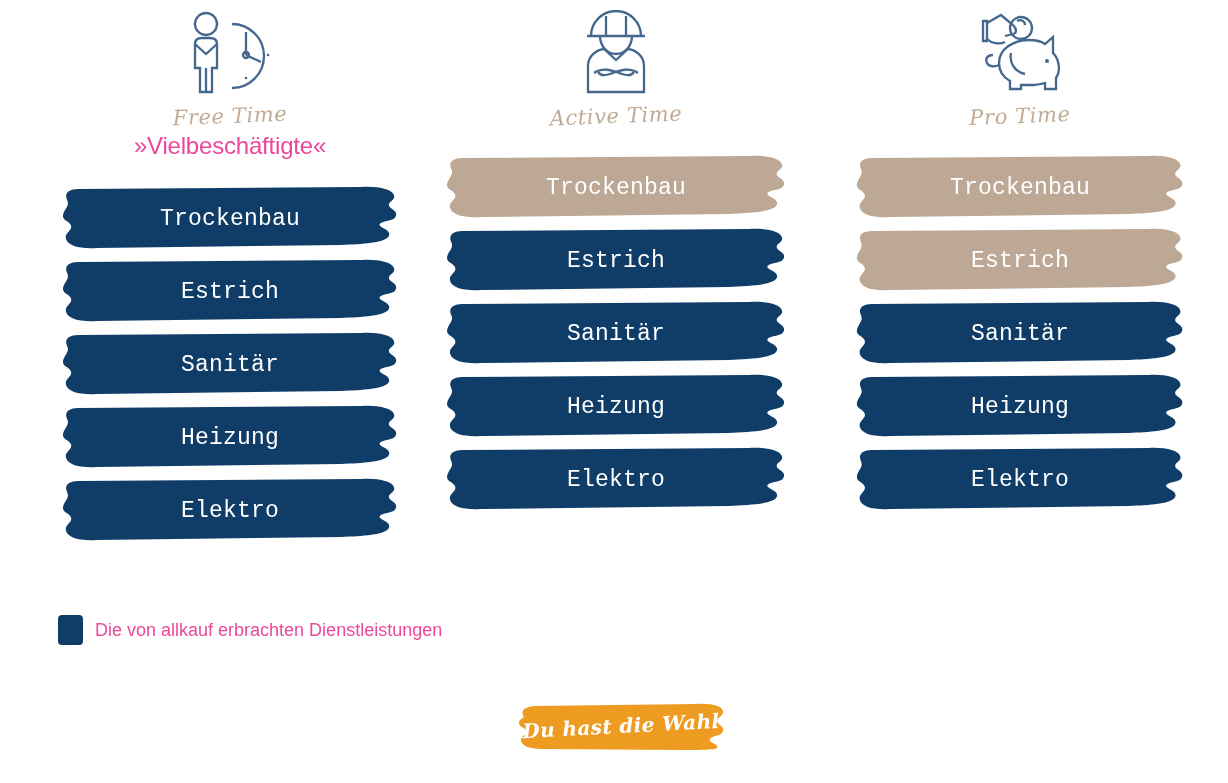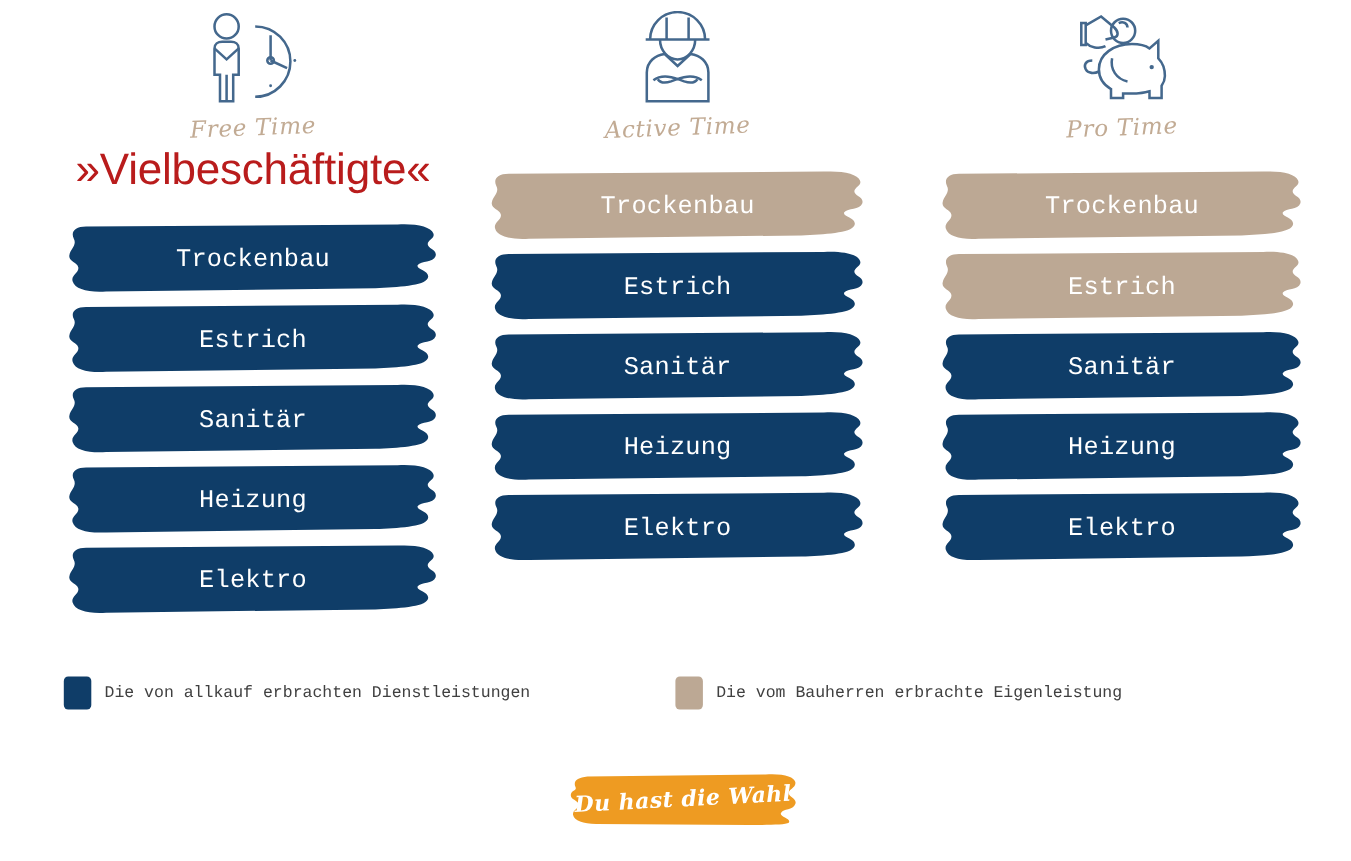--- a/index.html
+++ b/index.html
@@ -58,22 +58,22 @@
     letter-spacing: 0.6px;
     color: #c2ab94;
     line-height: 1;
     margin-bottom: 6px;
     transform: rotate(-2.2deg);
   }
   .col-title {
     text-align: center;
     font-family: "Liberation Sans", sans-serif;
     font-weight: 400;
-    font-size: 40px;
-    color: #b91c1c;
+    font-size: 24px;
+    color: #ec4899;
     line-height: 1.05;
     letter-spacing: -0.2px;
     margin: 0;
   }
 
   
   .bars {
     margin-top: 26px;
   }
   .bar {
@@ -119,23 +119,23 @@
   }
   .legend-item.second { margin-left: 132px; }
   .legend-swatch {
     width: 25px;
     height: 30px;
     border-radius: 4px;
     flex: none;
   }
   .legend-text {
     margin-left: 12px;
-    font-family: Liberation Mono, monospace;
-    font-size: 15px;
-    color: #404040;
+    font-family: Liberation Sans, sans-serif;
+    font-size: 18px;
+    color: #ec4899;
     white-space: nowrap;
   }
 
   
   .badge {
     position: absolute;
     left: 516px;
     top: 703px;
     width: 210px;
     height: 48px;
@@ -320,24 +320,20 @@
       </div>
     </div>
 
   </div>
 
   <div class="legend">
     <div class="legend-item">
       <div class="legend-swatch" style="background:#0f3d68;"></div>
       <div class="legend-text">Die von allkauf erbrachten Dienstleistungen</div>
     </div>
-    <div class="legend-item second">
-      <div class="legend-swatch" style="background:#bca894;"></div>
-      <div class="legend-text">Die vom Bauherren erbrachte Eigenleistung</div>
-    </div>
   </div>
 
   <div class="badge">
     <svg class="blob" viewBox="0 0 210 48" preserveAspectRatio="none">
       <path d="M7,12 C5,7 9,4 18,3 L180,1 C196,0 206,3 207,8 C208,13 201,14 201,18 C201,22 209,23 207,28 C205,34 196,32 194,36 C192,40 204,41 201,45 C198,47 180,47 165,47 L26,46 C14,46 6,43 5,38 C4,33 11,32 10,28 C9,24 2,24 3,19 C4,15 9,16 7,12 Z" fill="#ee9b22"></path>
     </svg>
     <div class="badge-text">Du hast die Wahl</div>
   </div>
 
 </div>

